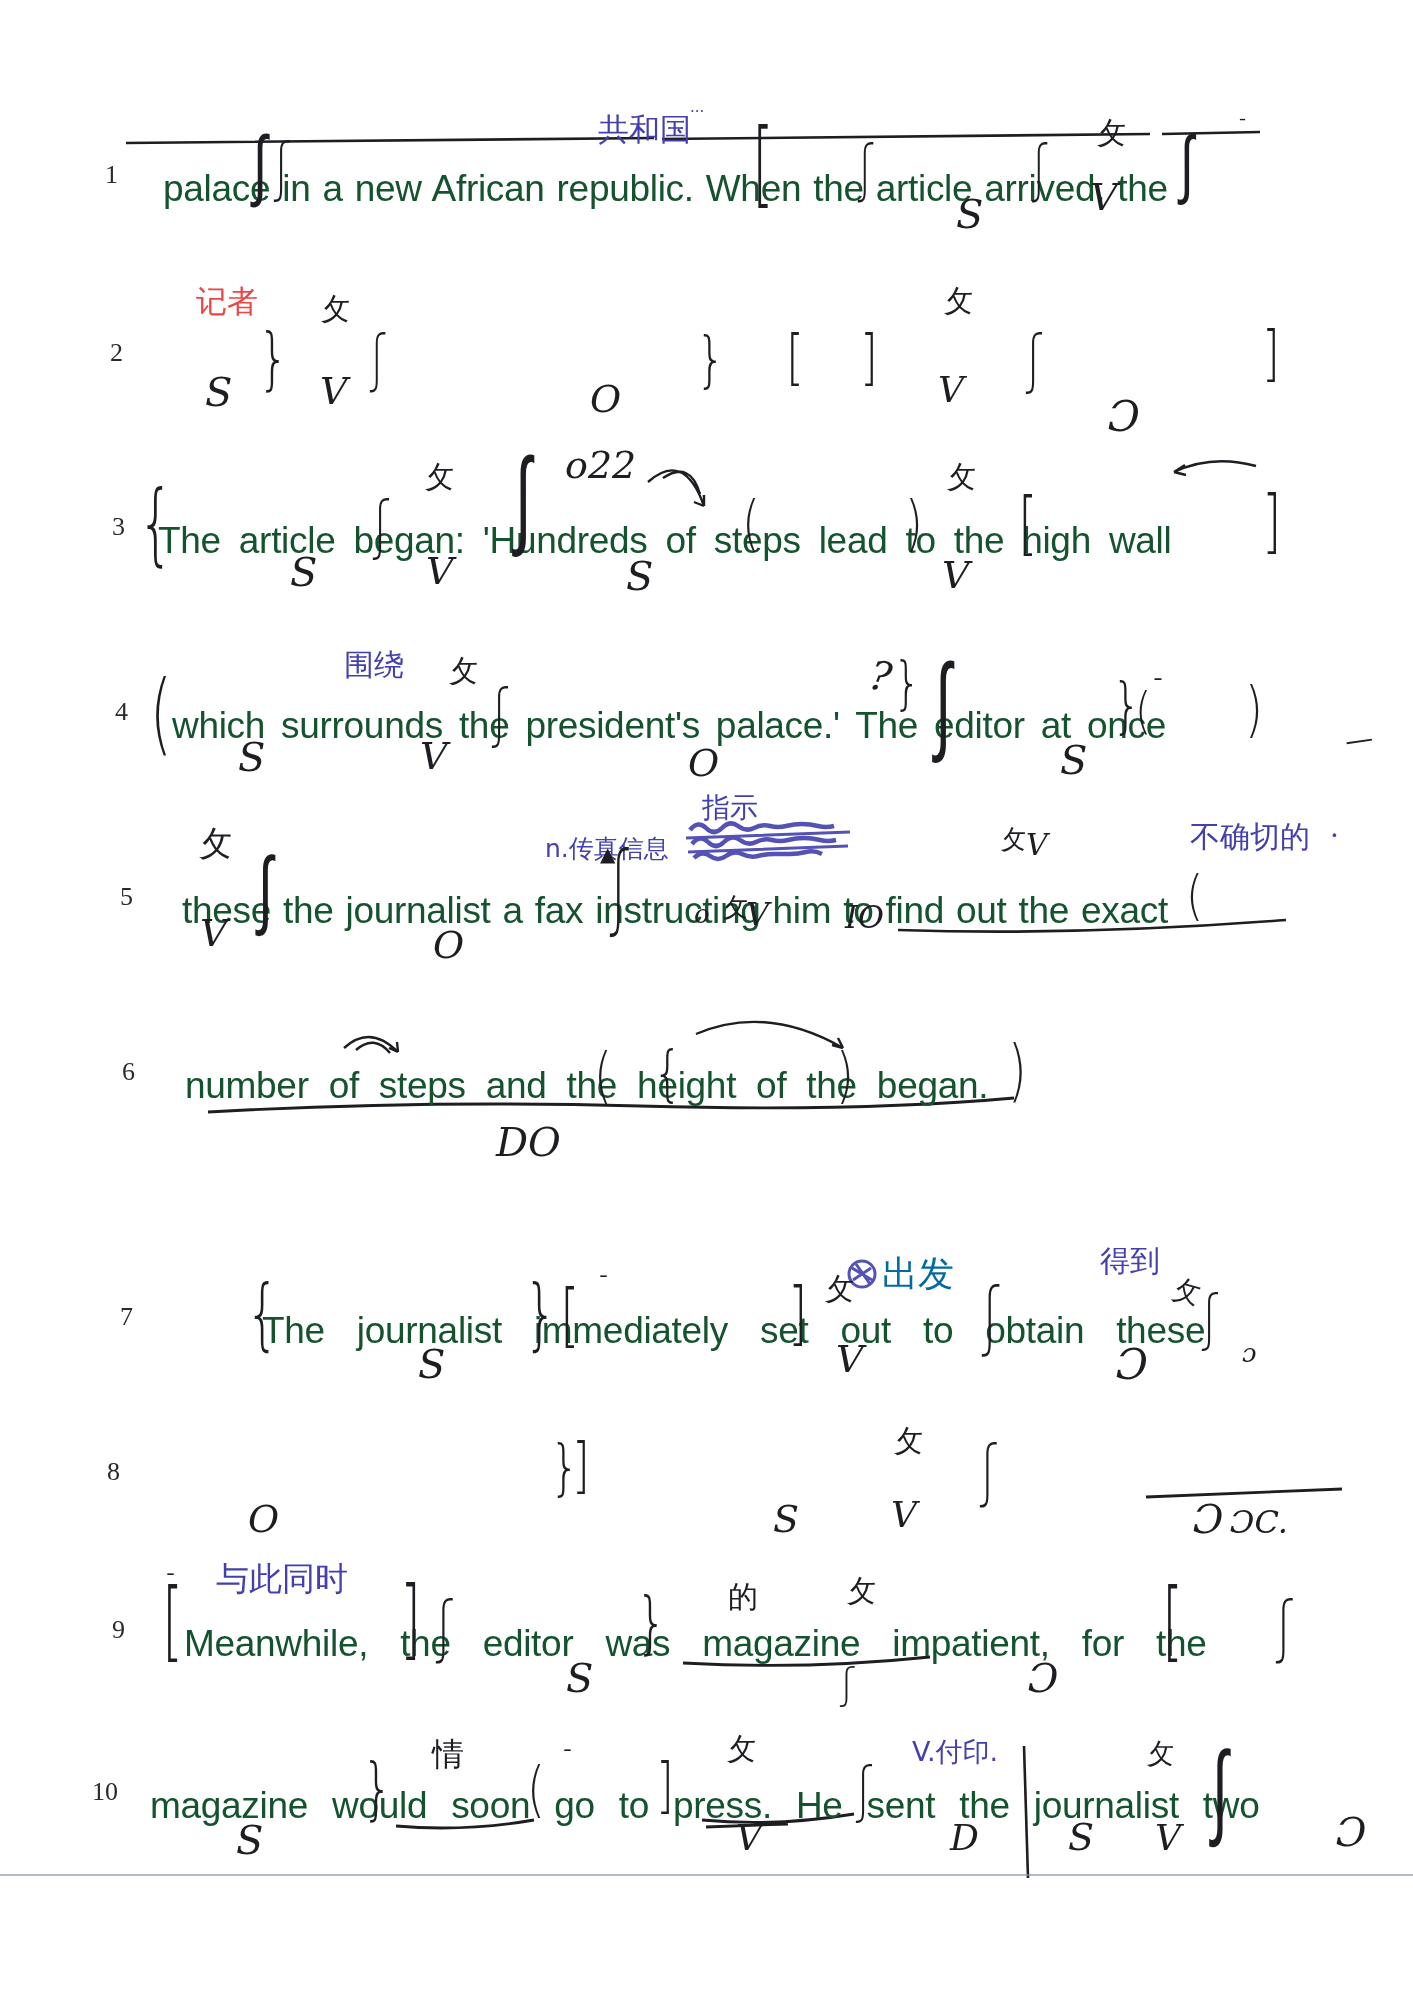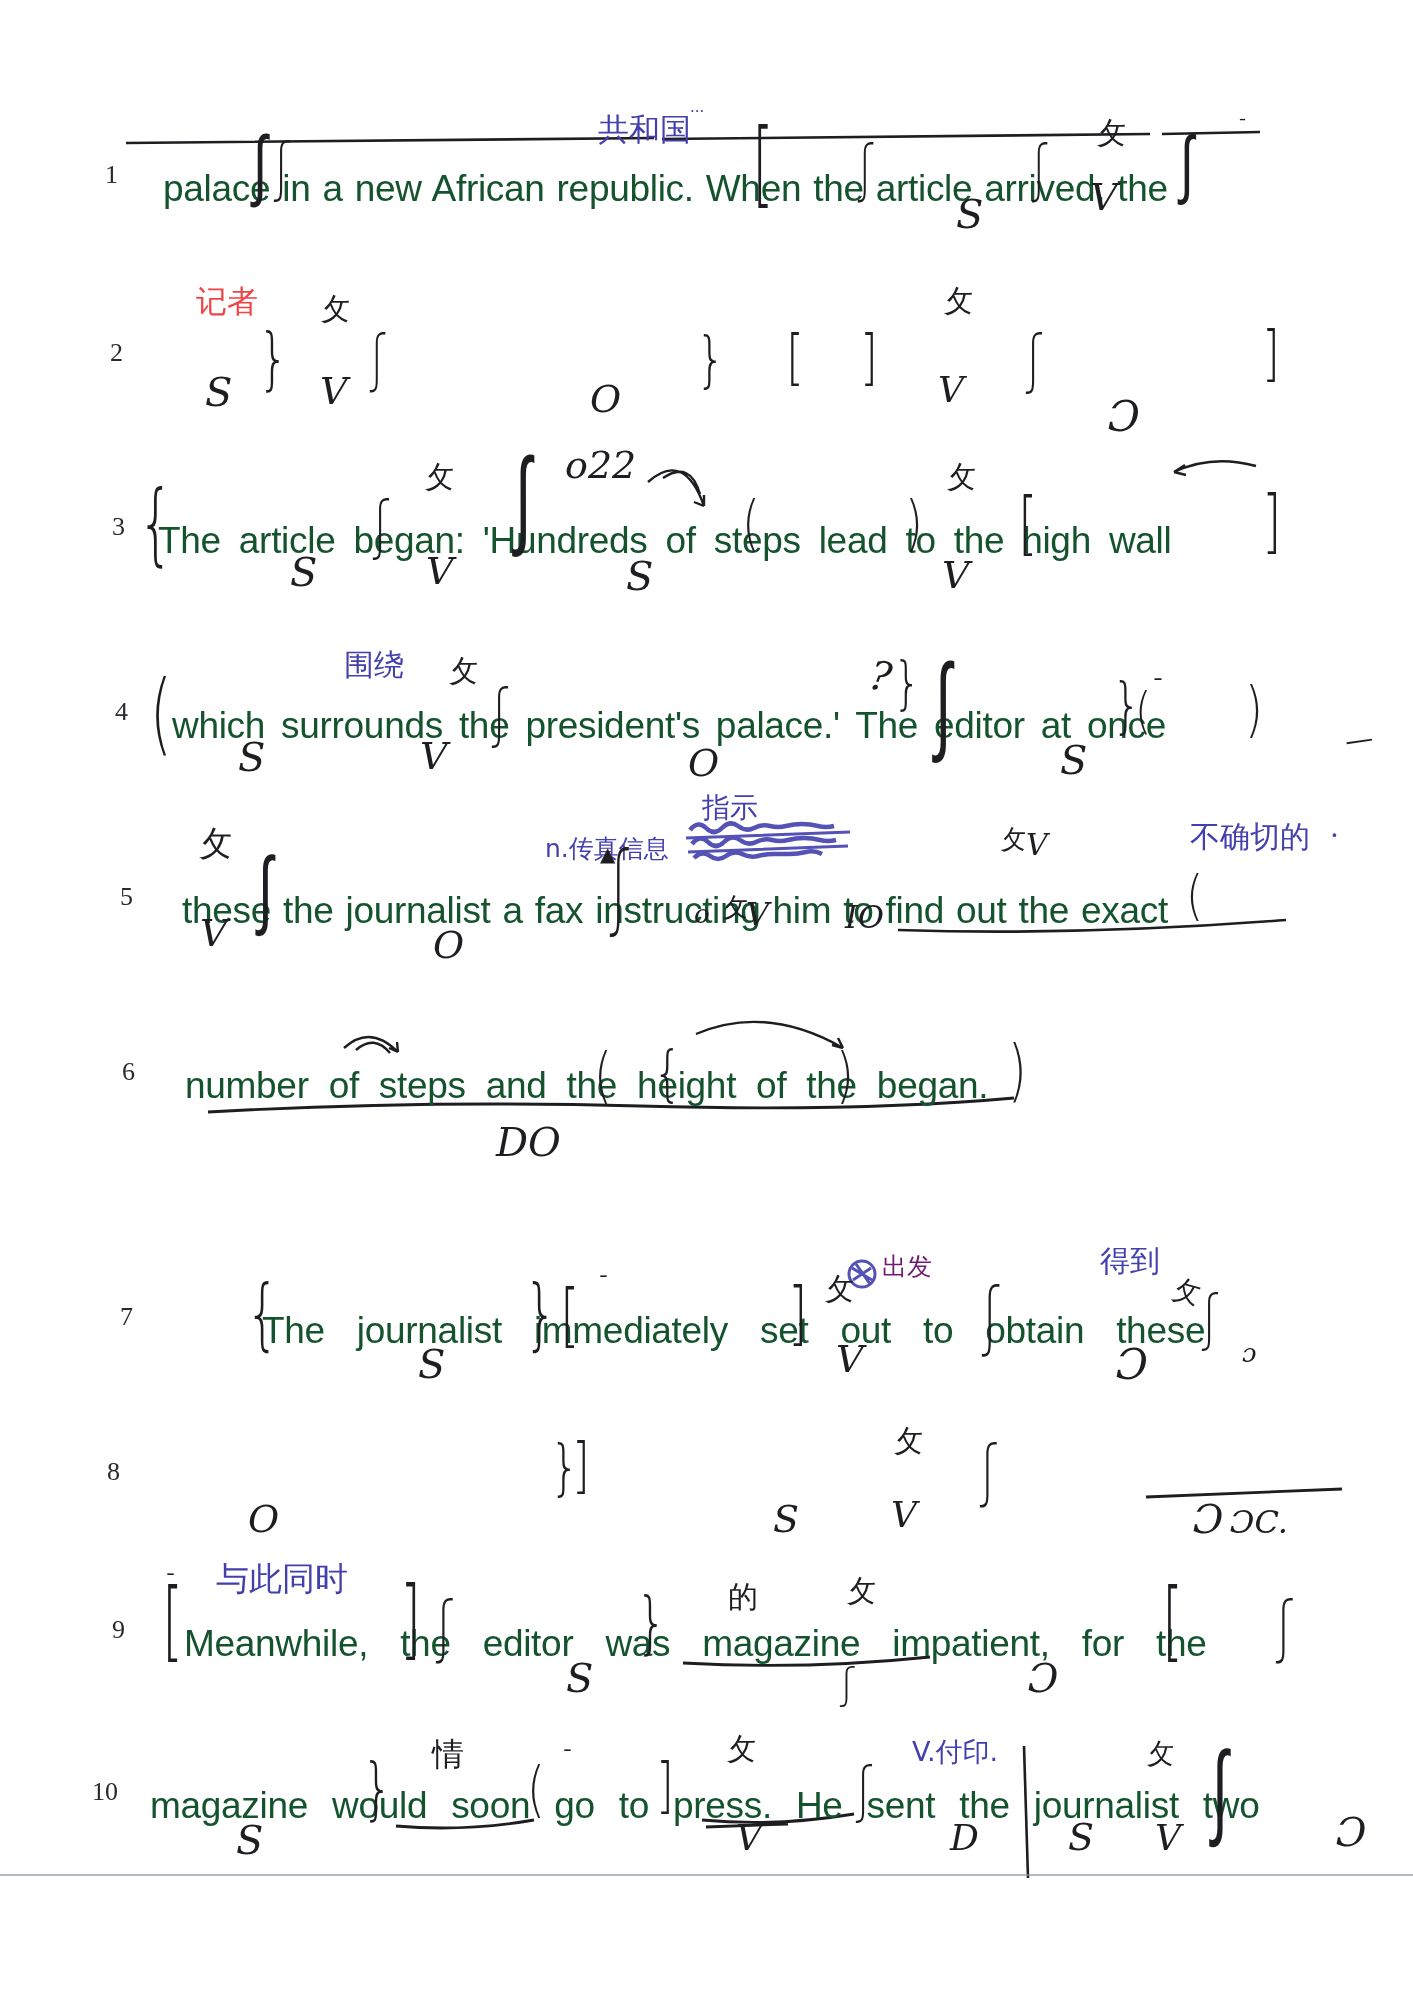--- a/index.html
+++ b/index.html
@@ -185,21 +185,21 @@
       <span class="mk br" style="left: 836px; top: 1052px; font-size: 46px; color: rgb(29, 29, 34); transform: scaleY(1.3) rotate(0deg);">)</span>
       <span class="mk br" style="left: 1008px; top: 1046px; font-size: 48px; color: rgb(29, 29, 34); transform: scaleY(1.4) rotate(0deg);">)</span>
       <span class="mk it" style="left: 496px; top: 1122px; font-size: 40px; color: rgb(29, 29, 34);">DO</span>
       <span class="mk br" style="left: 246px; top: 1288px; font-size: 52px; color: rgb(29, 29, 34); transform: scaleY(1.5) rotate(0deg);">{</span>
       <span class="mk br" style="left: 524px; top: 1288px; font-size: 52px; color: rgb(29, 29, 34); transform: scaleY(1.5) rotate(0deg);">}</span>
       <span class="mk it" style="left: 418px; top: 1344px; font-size: 40px; color: rgb(29, 29, 34);">S</span>
       <span class="mk br" style="left: 560px; top: 1290px; font-size: 50px; color: rgb(29, 29, 34); transform: scaleY(1.4) rotate(0deg);">[</span>
       <span class="mk " style="left: 598px; top: 1274px; font-size: 22px; color: rgb(29, 29, 34);">ˉ</span>
       <span class="mk br" style="left: 788px; top: 1288px; font-size: 50px; color: rgb(29, 29, 34); transform: scaleY(1.4) rotate(0deg);">]</span>
       <span class="mk cjk" style="left: 824px; top: 1274px; font-size: 30px; color: rgb(29, 29, 34);">攵</span>
-      <span class="mk cjk" style="left: 882px; top: 1256px; font-size: 25px; color: #701a75; font-family: Liberation Mono, monospace;">出发</span>
+      <span class="mk cjk" style="left: 882px; top: 1256px; font-size: 36px; color: #0369a1;">出发</span>
       <span class="mk it" style="left: 836px; top: 1340px; font-size: 38px; color: rgb(29, 29, 34);">V</span>
       <span class="mk br" style="left: 982px; top: 1290px; font-size: 50px; color: rgb(29, 29, 34); transform: scaleY(1.5) rotate(0deg);">ʃ</span>
       <span class="mk cjk" style="left: 1100px; top: 1246px; font-size: 30px; color: rgb(67, 64, 173);">得到</span>
       <span class="mk cjk" style="left: 1172px; top: 1278px; font-size: 28px; color: rgb(29, 29, 34); transform: scaleY(1) rotate(15deg);">攵</span>
       <span class="mk it" style="left: 1116px; top: 1344px; font-size: 42px; color: rgb(29, 29, 34);">Ɔ</span>
       <span class="mk br" style="left: 1202px; top: 1294px; font-size: 46px; color: rgb(29, 29, 34); transform: scaleY(1.3) rotate(0deg);">ʃ</span>
       <span class="mk it" style="left: 1242px; top: 1340px; font-size: 26px; color: rgb(29, 29, 34);">ɔ</span>
       <span class="mk it" style="left: 248px; top: 1500px; font-size: 38px; color: rgb(29, 29, 34);">O</span>
       <span class="mk br" style="left: 550px; top: 1444px; font-size: 46px; color: rgb(29, 29, 34); transform: scaleY(1.3) rotate(0deg);">}</span>
       <span class="mk br" style="left: 572px; top: 1442px; font-size: 46px; color: rgb(29, 29, 34); transform: scaleY(1.3) rotate(0deg);">]</span>

